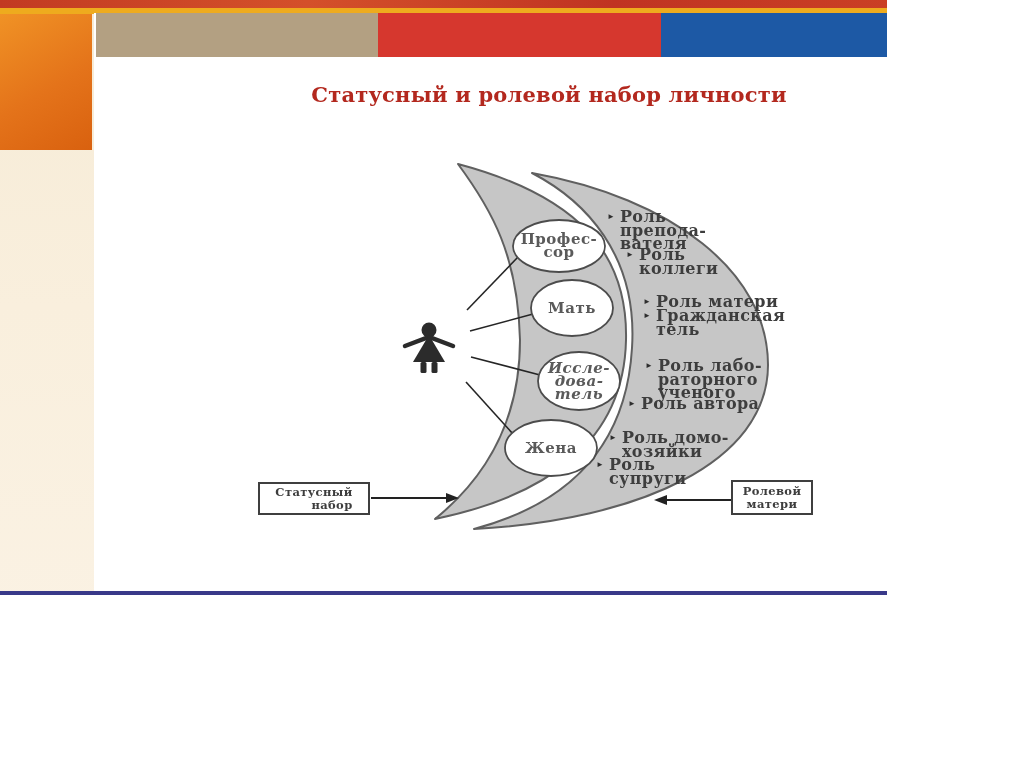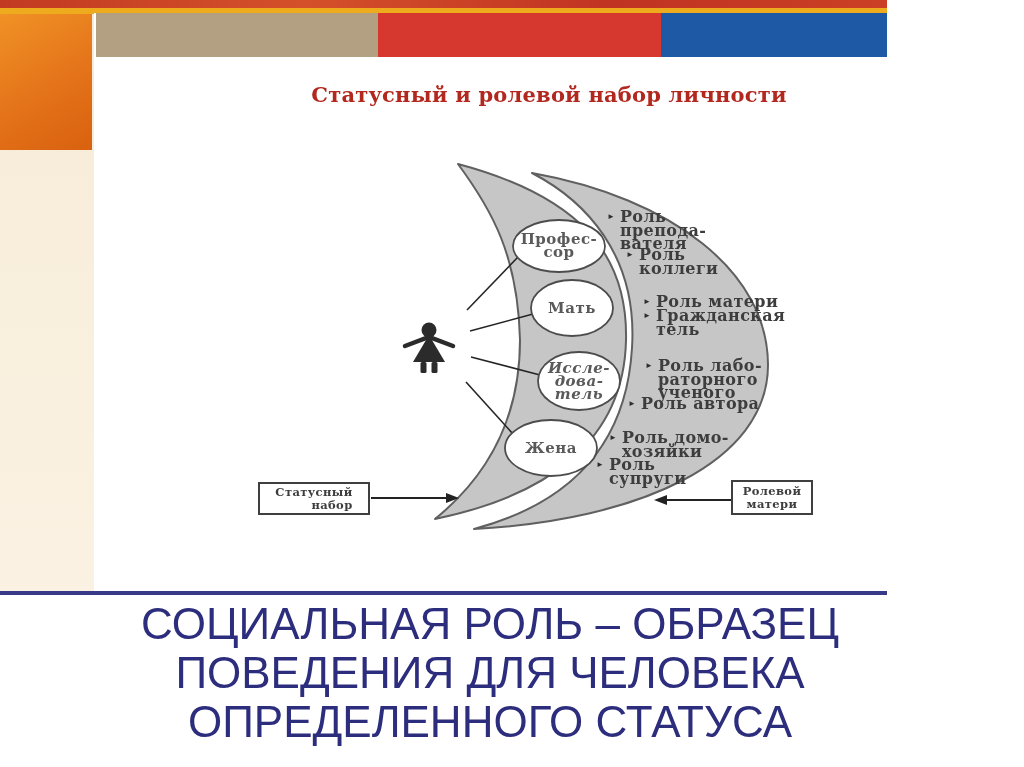--- a/index.html
+++ b/index.html
@@ -170,17 +170,14 @@
     <span>Статусный
 набор</span>
   </div>
   <div class="abs setbox rightbox">
     <span>Ролевой
 матери</span>
   </div>
 
   <div class="abs divider"></div>
   <div class="abs caption-panel"></div>
-  <div class="abs caption">СОЦИАЛЬНАЯ РОЛЬ – ОБРАЗЕЦ
-ПОВЕДЕНИЯ ДЛЯ ЧЕЛОВЕКА
-ОПРЕДЕЛЕННОГО СТАТУСА</div>
 
 </div>
 
 </body></html>

